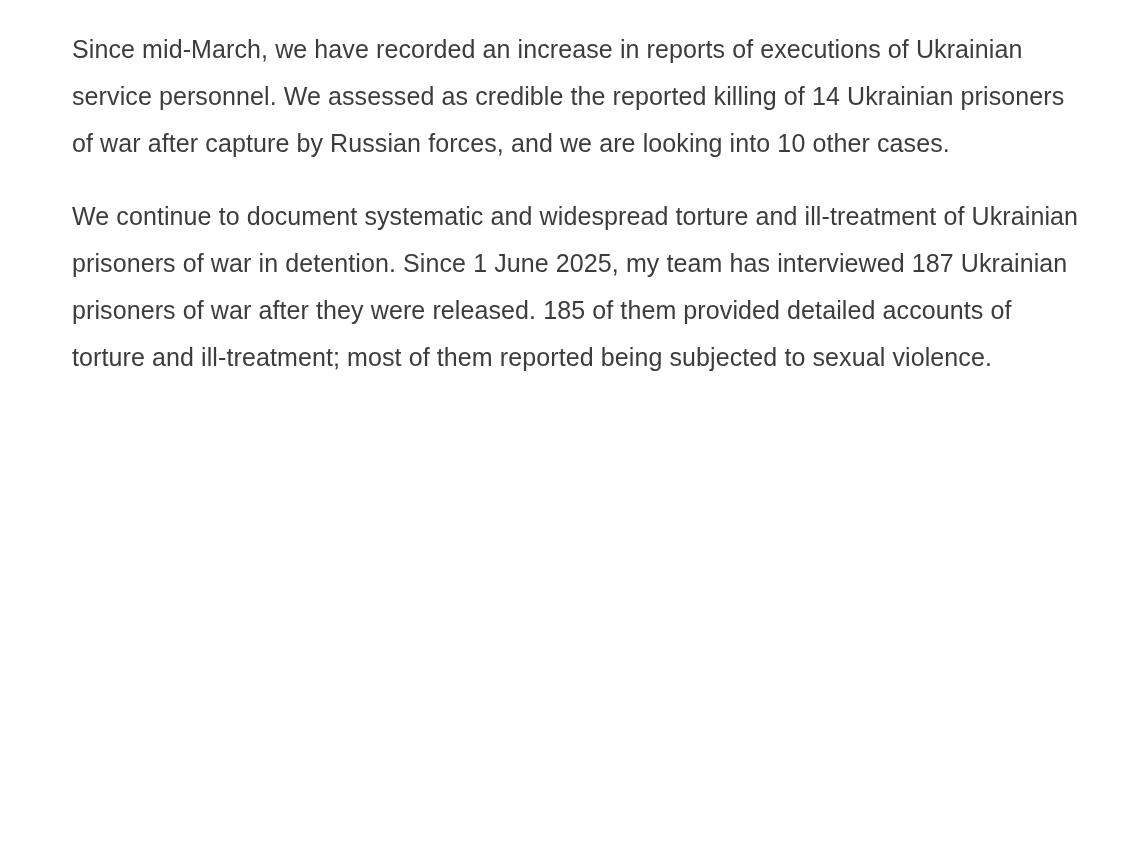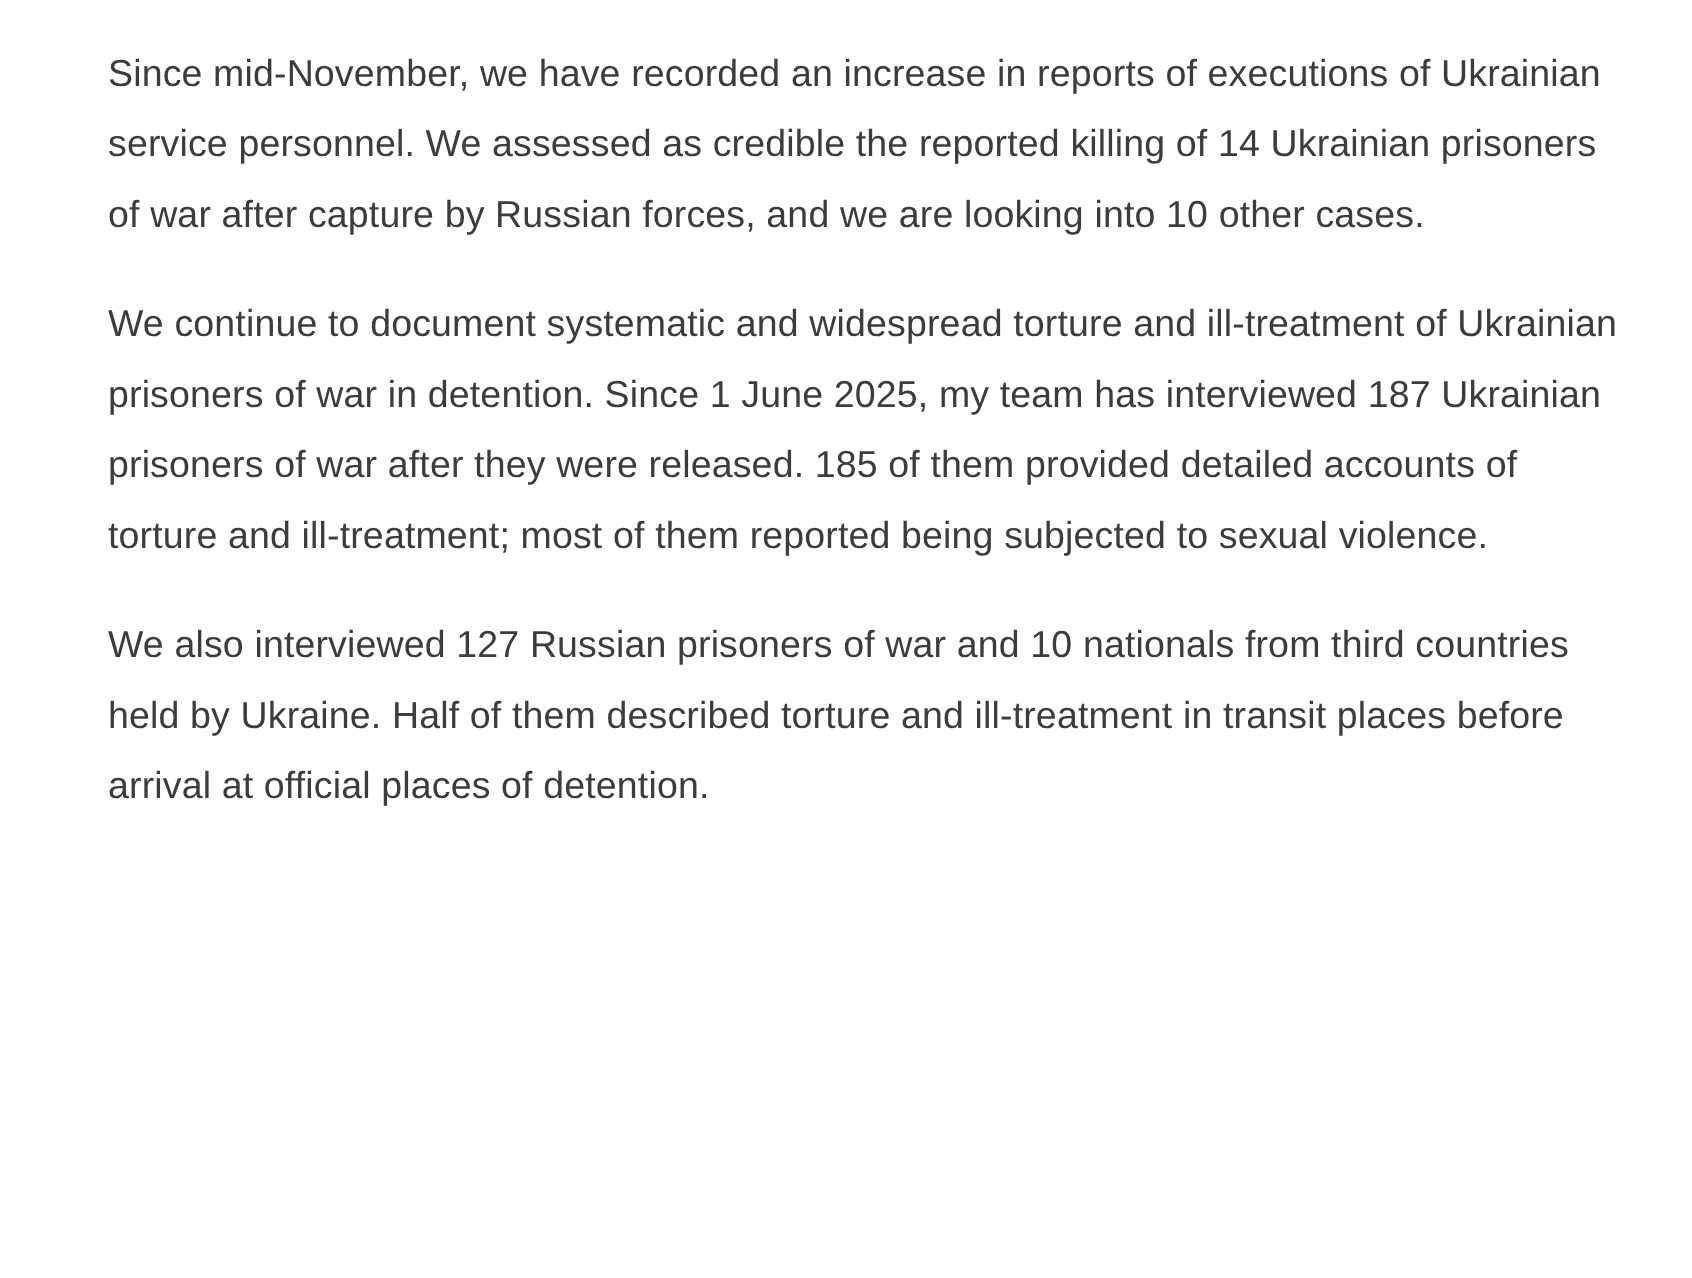--- a/index.html
+++ b/index.html
@@ -31,16 +31,15 @@
     max-width: 1025px;
   }
   .paragraph:last-child {
     margin-bottom: 0;
   }
 </style>
 </head>
 <body>
 
 <div class="document">
-  <p class="paragraph">Since mid-November, we have recorded an increase in reports of executions of Ukrainian service personnel. We assessed as credible the reported killing of 14 Ukrainian prisoners of war after capture by Russian forces, and we are looking into 10 other cases.</p>
+  <p class="paragraph">Since mid-March, we have recorded an increase in reports of executions of Ukrainian service personnel. We assessed as credible the reported killing of 14 Ukrainian prisoners of war after capture by Russian forces, and we are looking into 10 other cases.</p>
   <p class="paragraph">We continue to document systematic and widespread torture and ill-treatment of Ukrainian prisoners of war in detention. Since 1 June 2025, my team has interviewed 187 Ukrainian prisoners of war after they were released. 185 of them provided detailed accounts of torture and ill-treatment; most of them reported being subjected to sexual violence.</p>
-  <p class="paragraph">We also interviewed 127 Russian prisoners of war and 10 nationals from third countries held by Ukraine. Half of them described torture and ill-treatment in transit places before arrival at official places of detention.</p>
 </div>
 
 </body></html>

